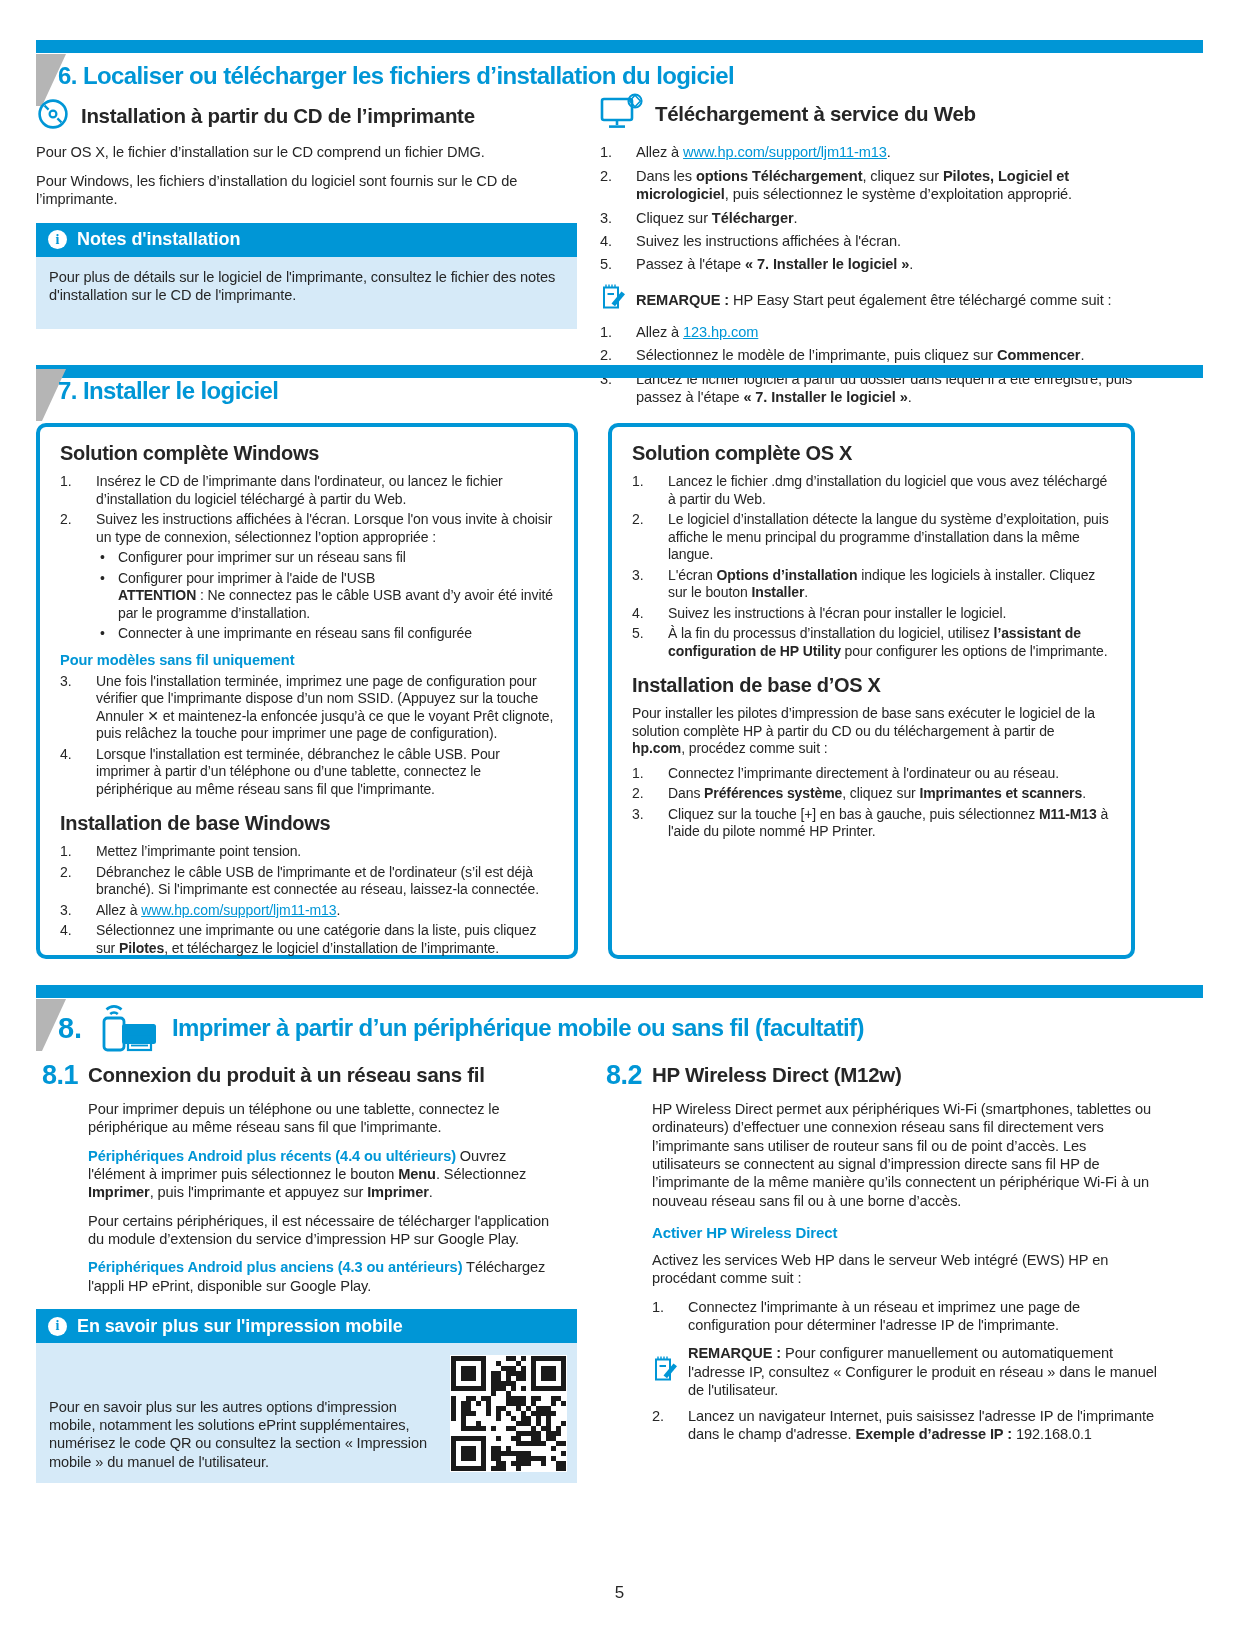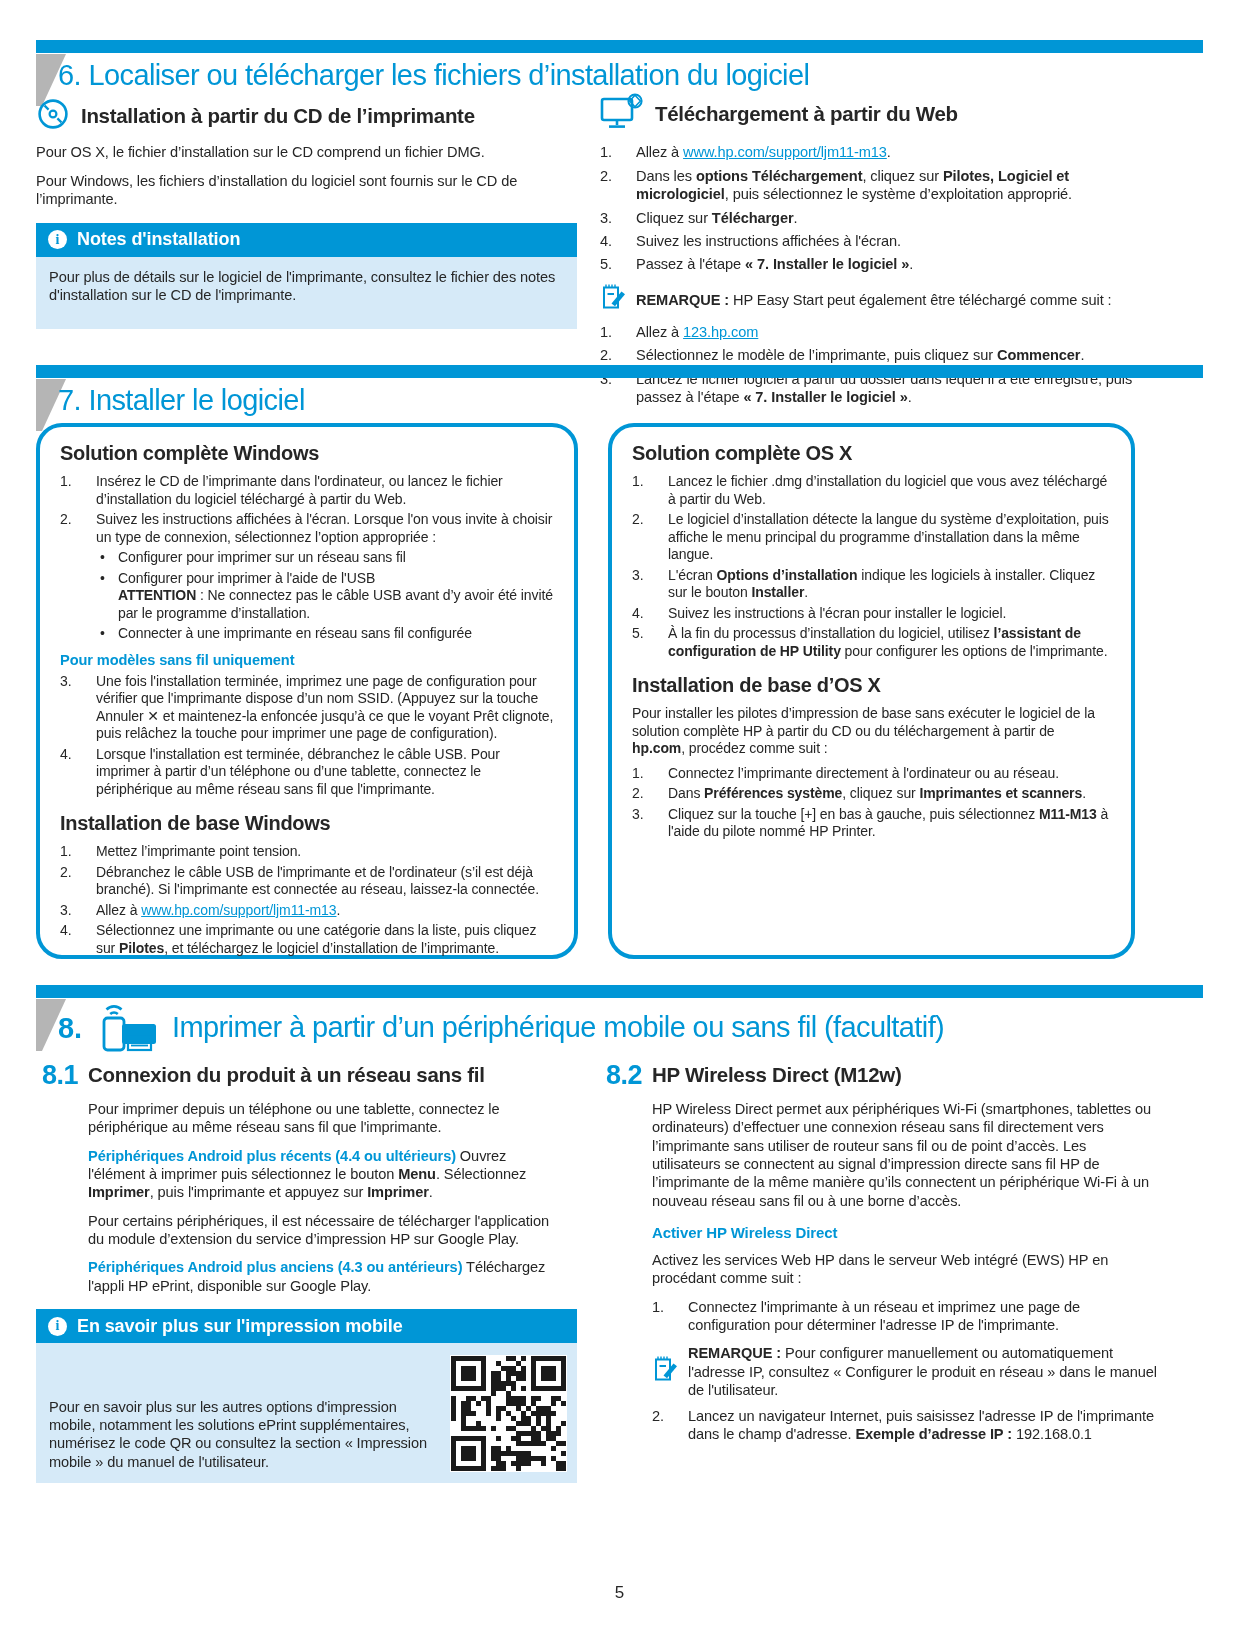--- a/index.html
+++ b/index.html
@@ -12,21 +12,21 @@
   html,body{background:#e8e8e8}
   #page{
     position:relative;width:1239px;height:1650px;margin:0 auto;background:#fff;
     font-family:"Liberation Sans","DejaVu Sans",sans-serif;color:var(--ink);
     font-size:14.6px;line-height:1.26;letter-spacing:-0.1px;overflow:hidden;
   }
   .sec-bar{position:absolute;left:36px;width:1167px;height:13px;background:var(--blue)}
   .sec-head{position:absolute;left:36px;width:1167px;display:flex;align-items:center}
   .fold{position:absolute;left:0;top:0;width:30px;height:52px;background:var(--fold);
         clip-path:polygon(0 0,100% 0,20% 100%,0 100%)}
-  .sec-title{position:relative;font-size:29px;font-weight:400;color:var(--blue);
+  .sec-title{position:relative;font-size:24px;font-weight:700;color:var(--blue);
         letter-spacing:-0.6px;margin-left:22px;line-height:1.1}
   .sec-num{position:relative;font-size:29px;font-weight:700;color:var(--blue);margin-left:22px}
   .col{position:absolute}
   .h-icon-row{display:flex;align-items:center;gap:11px;margin-bottom:8px}
   .h-icon-row h2{font-size:20.5px;font-weight:700;letter-spacing:-0.3px}
   .col p{margin:0 0 10px 0}
   .banner{display:flex;align-items:center;gap:10px;background:var(--blue);color:#fff;
           font-weight:700;font-size:18px;padding:6px 12px;height:34px;margin-top:14px}
   .info-icon{width:19px;height:19px;border-radius:50%;background:#fff;color:var(--blue);
           display:inline-flex;align-items:center;justify-content:center;
@@ -43,21 +43,21 @@
   .bullets{margin-left:40px;margin-top:2px}
   .bullets .li{margin-bottom:4px}
   .bullets .li-marker{flex:0 0 18px}
   .note-row{display:flex;margin:7px 0 7px 0;align-items:center}
   .note-ic{flex:0 0 36px;padding-top:1px}
   .note-text{flex:1;padding-top:3px}
   .seg-b{font-weight:700}
   .seg-bb{color:var(--blue);font-weight:700}
   .seg-blue{color:var(--blue)}
   .seg-link{color:var(--blue);text-decoration:underline}
-  .box{position:absolute;border:4px solid var(--blue);border-radius:26px;background:#fff;
+  .box{position:absolute;border:4px solid var(--blue);border-radius:10px;background:#fff;
        padding:14px 20px;font-size:14px;line-height:1.25}
   .box .li{margin-bottom:3px}
   .box-h{font-size:20px;font-weight:700;letter-spacing:-0.3px;margin:0 0 7px 0}
   .box-h.second{margin-top:13px}
   .blue-sub{color:var(--blue);font-weight:700;font-size:14.6px;margin:8px 0 4px 0}
   .box p{margin:0 0 7px 0}
   .sub-num{position:absolute;left:6px;top:0;font-size:27px;font-weight:700;color:var(--blue);letter-spacing:-0.5px}
   .col8 h2.subhead{font-size:20.5px;font-weight:700;letter-spacing:-0.3px;margin:4px 0 12px 52px}
   .indent{margin-left:52px}
   .indent.tail{margin-right:14px}
@@ -102,21 +102,21 @@
     <div class="h-icon-row">
       <span class="icon">
         <svg width="44" height="38" viewBox="0 0 44 38">
           <rect class="st" x="2" y="6" width="30" height="21" rx="2" stroke-width="2.6"></rect>
           <line class="st" x1="17" y1="27" x2="17" y2="32" stroke-width="2.6"></line>
           <line class="st" x1="9" y1="33.6" x2="25" y2="33.6" stroke-width="2.6"></line>
           <circle cx="35" cy="8" r="6.6" fill="#fff" class="st" stroke-width="2"></circle>
           <path class="st" d="M35 2.2 L40.4 8 L35 13.8 L29.6 8 Z" stroke-width="1.5"></path>
         </svg>
       </span>
-      <h2>Téléchargement à partir du Web</h2>
+      <h2>Téléchargement à service du Web</h2>
     </div>
     <div class="list">
         <div class="li">
           <span class="li-marker">1.</span>
           <span class="li-body">Allez à <span class="seg-link">www.hp.com/support/ljm11-m13</span>.</span>
         </div>
         <div class="li">
           <span class="li-marker">2.</span>
           <span class="li-body">Dans les <span class="seg-b">options Téléchargement</span>, cliquez sur <span class="seg-b">Pilotes, Logiciel et micrologiciel</span>, puis sélectionnez le système d’exploitation approprié.</span>
         </div>
@@ -154,21 +154,21 @@
           <span class="li-body">Sélectionnez le modèle de l’imprimante, puis cliquez sur <span class="seg-b">Commencer</span>.</span>
         </div>
         <div class="li">
           <span class="li-marker">3.</span>
           <span class="li-body">Lancez le fichier logiciel à partir du dossier dans lequel il a été enregistré, puis passez à l'étape <span class="seg-b">« 7. Installer le logiciel »</span>.</span>
         </div>
       </div>
   </div>
 
   <div class="sec-bar" style="top:365px"></div>
-  <div class="sec-head" style="top:379px;height:44px">
+  <div class="sec-head" style="top:369px;height:44px">
     <div class="fold"></div>
     <h1 class="sec-title">7. Installer le logiciel</h1>
   </div>
 
   <div class="box" style="left:36px;top:423px;width:542px;height:536px">
     <h2 class="box-h">Solution complète Windows</h2>
     <div class="list">
         <div class="li">
           <span class="li-marker">1.</span>
           <span class="li-body">Insérez le CD de l’imprimante dans l'ordinateur, ou lancez le fichier d’installation du logiciel téléchargé à partir du Web.</span>

